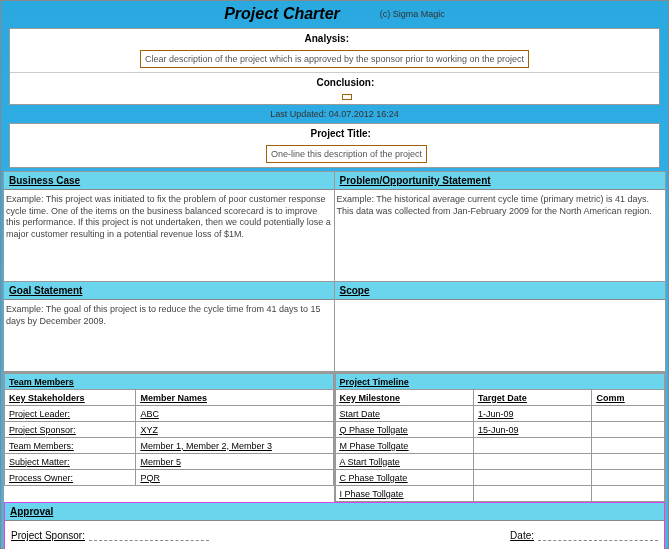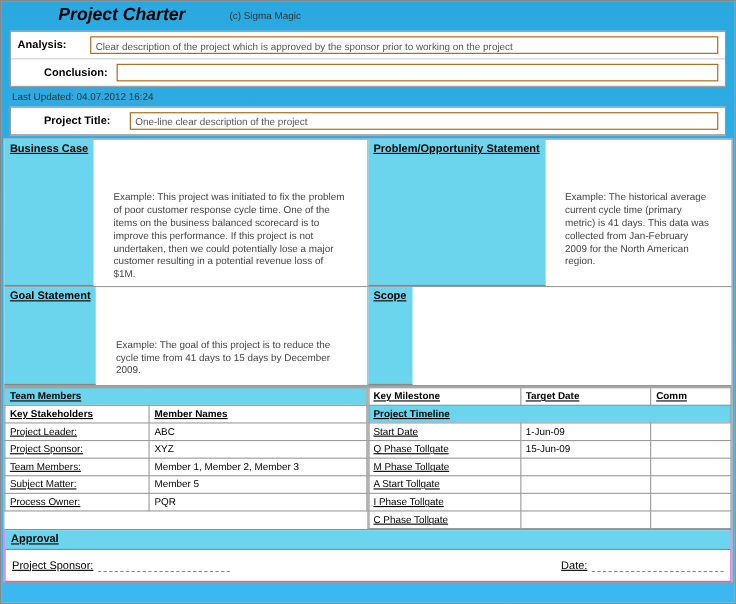--- a/index.html
+++ b/index.html
@@ -13,25 +13,24 @@
   }
   .container {
     background: linear-gradient(to bottom, #2aa8e0 0%, #3cb8f0 100%);
     border: 1px solid #888;
     width: 100%;
     height: 100%;
     padding: 2px;
   }
   .title-bar {
     display: flex;
-    justify-content: flex-start;
+    justify-content: center;
     align-items: center;
     padding: 2px 6px;
     background: transparent;
-    margin-left: 44px;
   }
   .title-bar h1 {
     font-size: 16px;
     font-weight: bold;
     color: #000;
     font-style: italic;
   }
   .copyright {
     font-size: 9px;
     color: #333;
@@ -42,80 +41,82 @@
     border: 1px solid #999;
     margin: 3px 6px;
     padding: 0;
   }
   .top-row {
     display: flex;
     align-items: center;
     padding: 4px 6px;
     border-bottom: 1px solid #ccc;
     gap: 6px;
+    flex-direction: column;
   }
   .top-row:last-child { border-bottom: none; padding-left: 30px; }
   .top-label {
     font-weight: bold;
     font-size: 10px;
     min-width: 60px;
   }
   .top-text {
     flex: 1;
     border: 1px solid #a16207;
     padding: 2px 4px;
     font-size: 9px;
     color: #555;
     background: #fff;
     height: 16px;
     line-height: 12px;
   }
   .last-updated {
-    text-align: left;
+    text-align: center;
     font-size: 9px;
     color: #333;
     padding: 1px 8px;
   }
   .content {
     background: #fff;
     margin: 3px 0;
     border: 1px solid #999;
     flex: 1;
   }
   .quad-grid {
     display: grid;
     grid-template-columns: 1fr 1fr;
     grid-template-rows: minmax(110px,auto) minmax(90px,auto);
     border-bottom: 1px solid #999;
   }
   .quad-cell {
     border-right: 1px solid #999;
     border-bottom: 1px solid #999;
     display: flex;
+    flex-direction: column;
   }
   .quad-cell:nth-child(2n) { border-right: none; }
   .section-header {
     background: #6ad5ec;
     border-bottom: 1px solid #888;
     padding: 3px 5px;
     font-weight: bold;
     font-size: 10px;
     text-decoration: underline;
   }
   .section-body {
-    padding: 4px 18px;
+    padding: 4px 2px;
     font-size: 9px;
     color: #444;
     line-height: 1.3;
     flex: 1;
-    margin-top: 43px;
   }
   .bottom-grid {
     display: grid;
     grid-template-columns: 1fr 1fr;
+    text-decoration: underline;
   }
   .table-half {
     border-right: 1px solid #999;
   }
   .table-half:last-child { border-right: none; }
   .tbl {
     width: 100%;
     border-collapse: collapse;
   }
   .tbl th, .tbl td {
@@ -184,21 +185,21 @@
     <div class="top-row">
       <span class="top-label">Conclusion:</span>
       <div class="top-text"></div>
     </div>
   </div>
   <div class="last-updated">Last Updated: 04.07.2012 16:24</div>
 
   <div class="title-section top-section">
     <div class="top-row">
       <span class="top-label" style="min-width:72px">Project Title:</span>
-      <div class="top-text">One-line clear description of the project</div>
+      <div class="top-text">One-line this description of the project</div>
     </div>
   </div>
 
   <div class="content">
 
     <div class="quad-grid">
       <div class="quad-cell">
         <div class="section-header">Business Case</div>
         <div class="section-body">Example: This project was initiated to fix the problem of poor customer response cycle time. One of the items on the business balanced scorecard is to improve this performance. If this project is not undertaken, then we could potentially lose a major customer resulting in a potential revenue loss of $1M.</div>
       </div>
@@ -248,27 +249,27 @@
                 <td class="tbl-label">Process Owner:</td>
                 <td>PQR</td>
               </tr>
             </tbody>
         </table>
       </div>
       <div class="table-half">
         <table class="tbl">
           <tbody>
               <tr>
+                <th class="hdr" colspan="3">Project Timeline</th>
+              </tr>
+          <tr>
             <th class="tbl-label" style="width:42%">Key Milestone</th>
             <th class="tbl-label" style="width:36%">Target Date</th>
             <th class="tbl-label">Comm</th>
           </tr>
-          <tr>
-                <th class="hdr" colspan="3">Project Timeline</th>
-              </tr>
           </tbody>
             <tbody id="timeline-rows">
               <tr>
                 <td class="tbl-label">Start Date</td>
                 <td>1-Jun-09</td>
                 <td></td>
               </tr>
               <tr>
                 <td class="tbl-label">Q Phase Tollgate</td>
                 <td>15-Jun-09</td>
@@ -278,26 +279,26 @@
                 <td class="tbl-label">M Phase Tollgate</td>
                 <td></td>
                 <td></td>
               </tr>
               <tr>
                 <td class="tbl-label">A Start Tollgate</td>
                 <td></td>
                 <td></td>
               </tr>
               <tr>
+                <td class="tbl-label">C Phase Tollgate</td>
+                <td></td>
+                <td></td>
+              </tr>
+              <tr>
                 <td class="tbl-label">I Phase Tollgate</td>
-                <td></td>
-                <td></td>
-              </tr>
-              <tr>
-                <td class="tbl-label">C Phase Tollgate</td>
                 <td></td>
                 <td></td>
               </tr>
             </tbody>
         </table>
       </div>
     </div>
 
     <div class="approval">
       <div class="approval-header">Approval</div>

